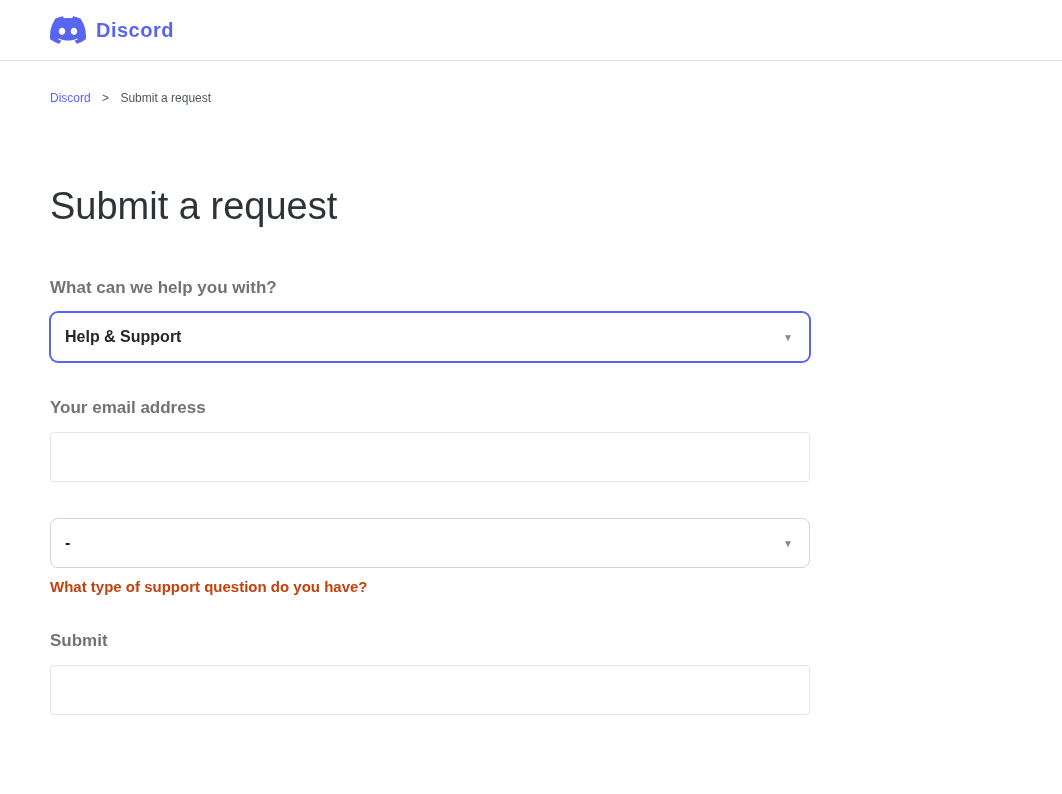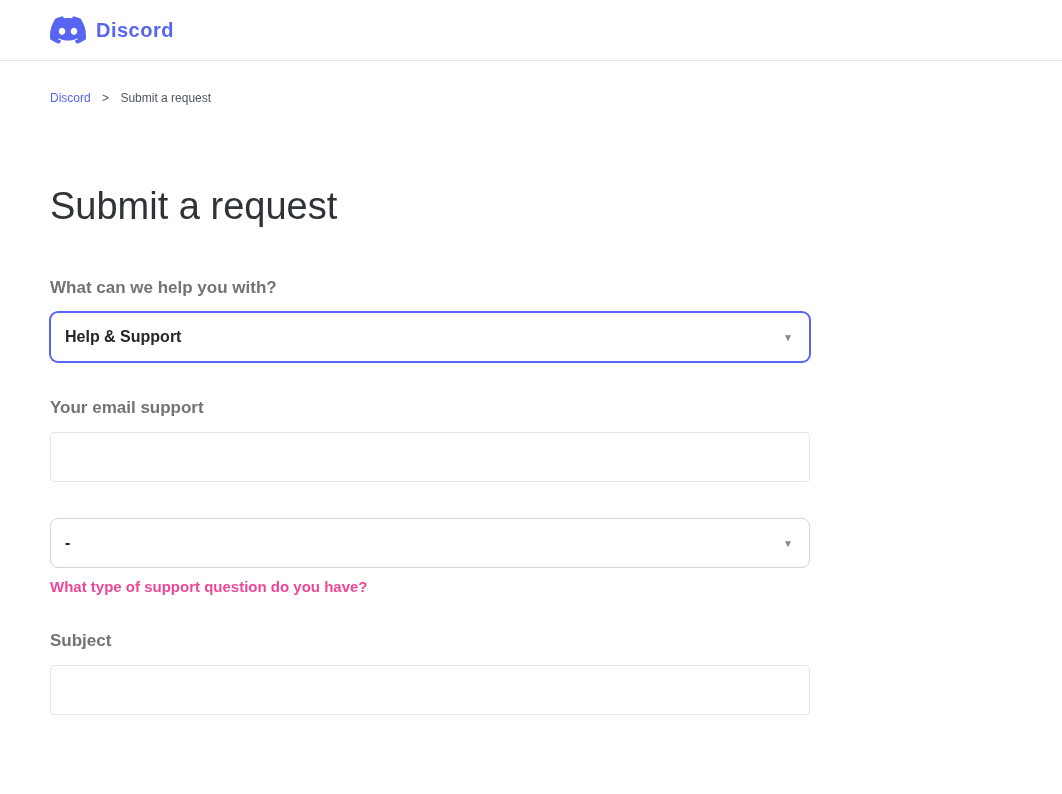--- a/index.html
+++ b/index.html
@@ -122,21 +122,21 @@
       border: 1px solid #e3e5e8;
       border-radius: 4px;
       background: #ffffff;
       font-size: 15px;
       color: #2e3338;
     }
     
     .field-hint {
       font-size: 15px;
       font-weight: 600;
-      color: #ec4899;
+      color: #c2410c;
       margin-top: 10px;
     }
   </style>
 </head>
 <body>
 
 <div class="header">
   <div class="logo-container">
     <svg class="logo-icon" viewBox="0 0 71 55" fill="currentColor">
       <path d="M60.1045 4.8978C55.5792 2.8214 50.7265 1.2916 45.6527 0.41542C45.5603 0.39851 45.468 0.440769 45.4204 0.525289C44.7963 1.6353 44.105 3.0834 43.6209 4.2216C38.1637 3.4046 32.7345 3.4046 27.3892 4.2216C26.905 3.0581 26.1886 1.6353 25.5617 0.525289C25.5141 0.443589 25.4218 0.40133 25.3294 0.41542C20.2584 1.2888 15.4057 2.8186 10.8776 4.8978C10.8384 4.9147 10.8048 4.9429 10.7825 4.9795C1.57795 18.7309 -0.943561 32.1443 0.293408 45.3914C0.299005 45.4562 0.335386 45.5182 0.385761 45.5576C6.45866 50.0174 12.3413 52.7249 18.1147 54.5195C18.2071 54.5477 18.305 54.5139 18.3638 54.4378C19.7295 52.5728 20.9469 50.6063 21.9907 48.5383C22.0523 48.4172 21.9935 48.2735 21.8676 48.2256C19.9366 47.4931 18.0979 46.6 16.3292 45.5858C16.1893 45.5041 16.1781 45.304 16.3068 45.2082C16.679 44.9293 17.0513 44.6391 17.4067 44.3461C17.471 44.2926 17.5606 44.2813 17.6362 44.3151C29.2558 49.6202 41.8354 49.6202 53.3179 44.3151C53.3935 44.2785 53.4831 44.2898 53.5502 44.3433C53.9057 44.6363 54.2779 44.9293 54.6529 45.2082C54.7816 45.304 54.7732 45.5041 54.6333 45.5858C52.8646 46.6197 51.0259 47.4931 49.0921 48.2228C48.9662 48.2707 48.9102 48.4172 48.9718 48.5383C50.038 50.6034 51.2554 52.5699 52.5959 54.435C52.6519 54.5139 52.7526 54.5477 52.845 54.5195C58.6464 52.7249 64.529 50.0174 70.6019 45.5576C70.6551 45.5182 70.6887 45.459 70.6943 45.3942C72.1747 30.0791 68.2147 16.7757 60.1968 4.9823C60.1772 4.9429 60.1437 4.9147 60.1045 4.8978ZM23.7259 37.3253C20.2276 37.3253 17.3451 34.1136 17.3451 30.1693C17.3451 26.225 20.1717 23.0133 23.7259 23.0133C27.308 23.0133 30.1626 26.2532 30.1066 30.1693C30.1066 34.1136 27.28 37.3253 23.7259 37.3253ZM47.3178 37.3253C43.8196 37.3253 40.9371 34.1136 40.9371 30.1693C40.9371 26.225 43.7636 23.0133 47.3178 23.0133C50.9 23.0133 53.7545 26.2532 53.6986 30.1693C53.6986 34.1136 50.9 37.3253 47.3178 37.3253Z"></path>
@@ -158,31 +158,31 @@
     <label class="field-label">What can we help you with?</label>
     <div class="select-wrapper">
       <div class="select-control focused">
         <span>Help &amp; Support</span>
         <span class="select-arrow">▼</span>
       </div>
     </div>
   </div>
 
   <div class="form-field">
-    <label class="field-label">Your email support</label>
+    <label class="field-label">Your email address</label>
     <input type="email" class="text-input" value="" style="">
   </div>
 
   <div class="form-field">
     <div class="select-wrapper">
       <div class="select-control">
         <span>-</span>
         <span class="select-arrow">▼</span>
       </div>
     </div>
     <div class="field-hint">What type of support question do you have?</div>
   </div>
 
   <div class="form-field">
-    <label class="field-label">Subject</label>
+    <label class="field-label">Submit</label>
     <input type="text" class="text-input" value="" style="">
   </div>
 </div>
 
 </body></html>

